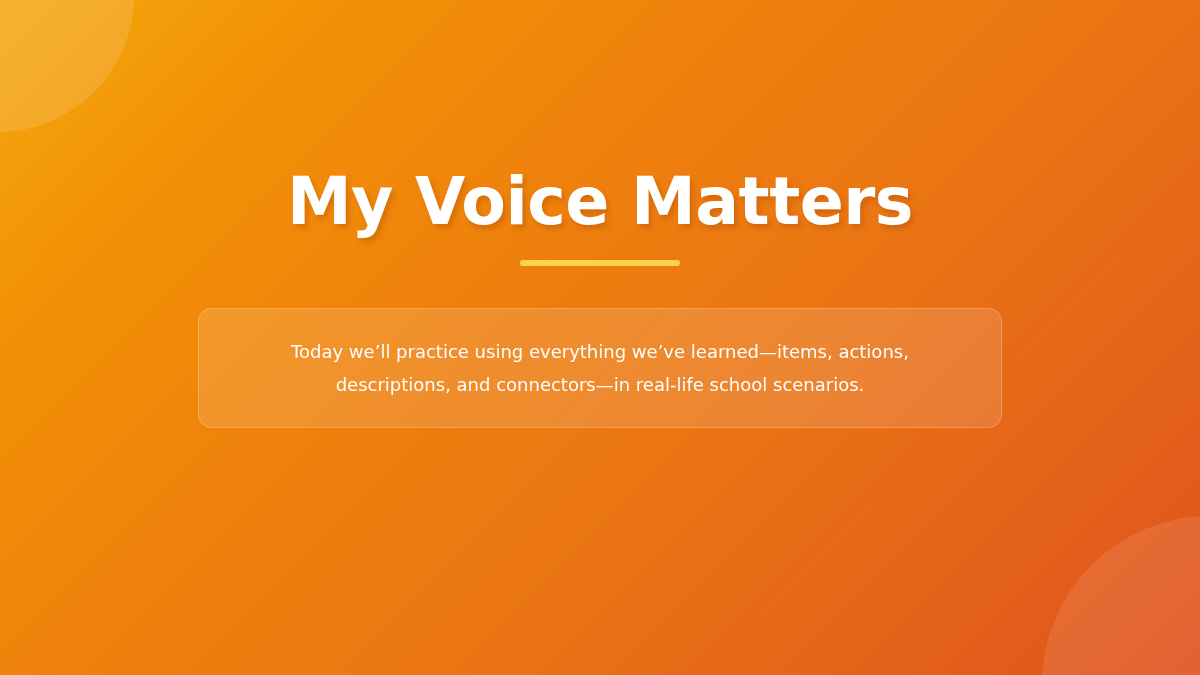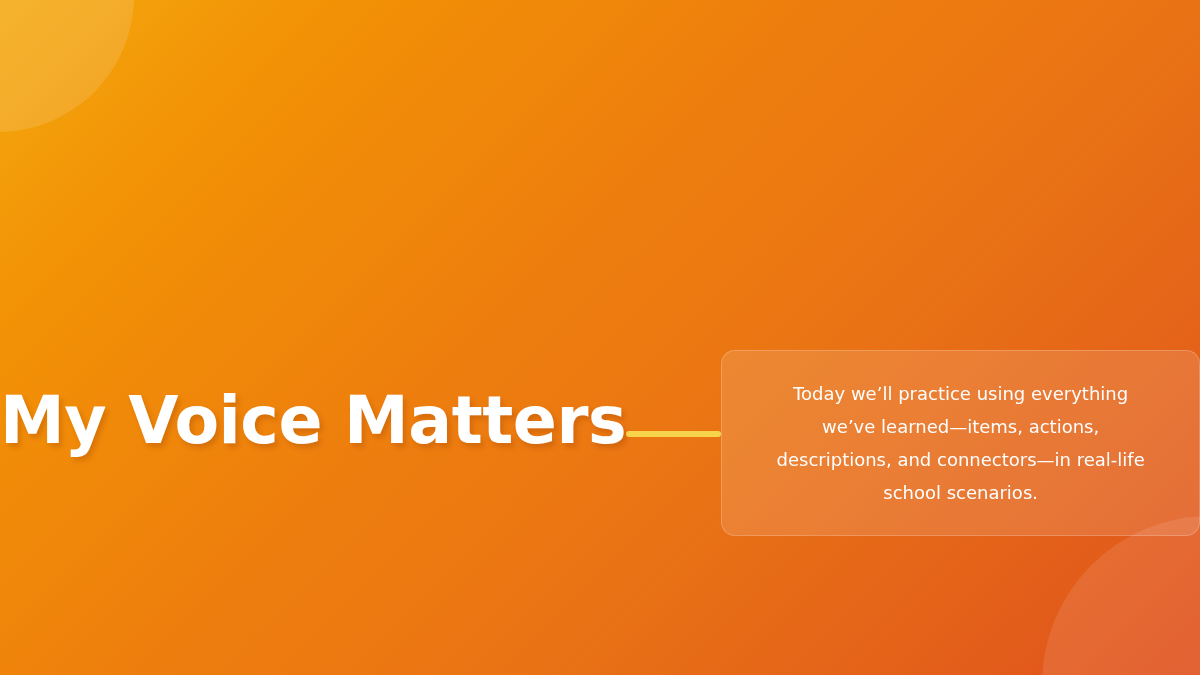--- a/index.html
+++ b/index.html
@@ -46,21 +46,21 @@
     left: 1042px;
     top: 516px;
     background: rgba(255, 255, 255, 0.10);
   }
 
   
   #content {
     position: absolute;
     inset: 0;
     display: flex;
-    flex-direction: row;
+    flex-direction: column;
     align-items: center;
     justify-content: flex-start;
     padding-top: 168px;
     box-sizing: border-box;
   }
 
   #title {
     margin: 0;
     font-size: 65px;
     font-weight: bold;
@@ -87,21 +87,21 @@
     color: #FFFFFF;
     letter-spacing: 3.1px;
     text-transform: uppercase;
     text-shadow: 0 1px 2px rgba(150, 60, 0, 0.18);
     white-space: nowrap;
   }
 
   
   #intro-card {
     margin-top: 42px;
-    width: 744px;
+    width: 804px;
     min-height: 104px;
     box-sizing: border-box;
     padding: 26px 44px;
     border-radius: 14px;
     background: rgba(255, 255, 255, 0.13);
     border: 1px solid rgba(255, 255, 255, 0.20);
     display: flex;
     align-items: center;
     justify-content: center;
   }

